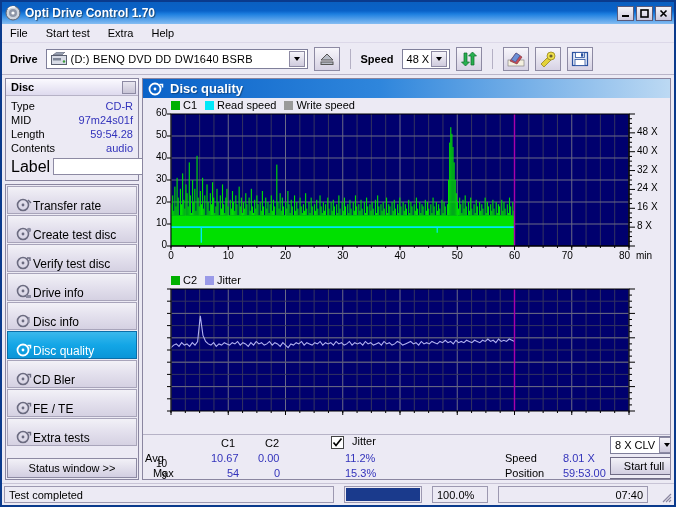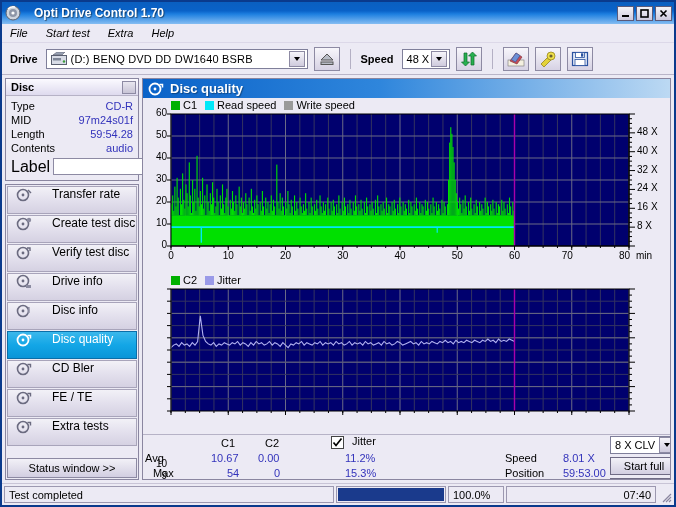--- a/index.html
+++ b/index.html
@@ -18,21 +18,20 @@
     display: flex; flex-direction: column;
   }
   
   .titlebar {
     height: 22px;
     background: linear-gradient(to bottom, #0a5fc0 0%, #0a62c8 40%, #1d7fe0 55%, #85bdf2 100%);
     display: flex; align-items: center;
     padding: 0 2px 0 3px;
     color: #fff;
     flex: 0 0 auto;
-    gap: 9px;
   }
   .titlebar .app-icon {
     width: 16px; height: 16px; margin-right: 4px;
     position: relative; flex: 0 0 auto;
   }
   .title-text {
     font-weight: bold; font-size: 12px;
     text-shadow: 1px 1px 1px rgba(0,0,0,.5);
     flex: 1 1 auto; white-space: nowrap;
   }
@@ -47,21 +46,21 @@
   }
   .win-btn svg { display: block; }
   
   .menubar {
     height: 19px; background: #eceaf4;
     display: flex; align-items: center;
     padding-left: 6px; gap: 14px;
     border-bottom: 1px solid #dcd8e8;
     flex: 0 0 auto;
   }
-  .menu-item { font-size: 11px; color: #000; cursor: default; padding: 1px 2px; font-style: italic; }
+  .menu-item { font-size: 11px; color: #000; cursor: default; padding: 1px 2px; }
   
   .toolbar {
     height: 32px; background: #eceaf4;
     display: flex; align-items: center;
     padding-left: 8px; gap: 6px;
     border-bottom: 1px solid #b9b5c8;
     flex: 0 0 auto;
   }
   .tb-label { font-weight: bold; font-size: 11px; margin-right: 2px; }
   .combo {
@@ -124,21 +123,21 @@
     background: linear-gradient(to bottom,#efeef5,#cdc9dc);
     border: 1px solid #8d8aa3;
     display: flex; align-items: center; justify-content: center;
     cursor: pointer;
   }
   .navpanel { border: 1px solid #8a86a0; background: #eceaf4; flex: 1 1 auto; padding: 1px; display: flex; flex-direction: column; }
   .navbtn {
     height: 28px; margin-bottom: 1px;
     background: linear-gradient(to bottom,#f2f1f7 0%,#e3e0ed 50%,#d5d1e2 100%);
     border: 1px solid #a8a4ba;
-    display: flex; align-items: flex-start; gap: 20px;
+    display: flex; align-items: flex-end; gap: 1px;
     padding-left: 8px; font-size: 12px; cursor: pointer; color: #000;
     flex: 0 0 auto;
   }
   .navbtn.active {
     background: linear-gradient(to bottom,#3bb8ec 0%,#13a6e6 50%,#0a95d8 100%);
     color: #fff; border-color: #0b6ea8;
   }
   .navicon { width: 16px; height: 16px; flex: 0 0 auto; }
   .status-btn {
     margin-top: auto;
@@ -185,21 +184,21 @@
   .btn3d {
     background: linear-gradient(to bottom,#f2f1f7,#d2cee1);
     border: 1px solid #6f6b85; font-size: 11px;
     display: flex; align-items: center; justify-content: center;
     cursor: pointer; position: absolute; color: #000;
     font-family: "Liberation Sans", sans-serif;
   }
   
   .statusbar {
     height: 22px; flex: 0 0 auto;
-    display: flex; align-items: stretch; gap: 2px;
+    display: flex; align-items: stretch; gap: 10px;
     padding: 2px 2px 2px 2px; background: #eceaf4;
     border-top: 1px solid #c8c4d6;
   }
   .sb-cell {
     border: 1px solid #9c98b0;
     background: #eceaf4;
     display: flex; align-items: center;
     font-size: 11px; padding: 0 4px;
   }
   .sb-msg { flex: 0 0 330px; }

